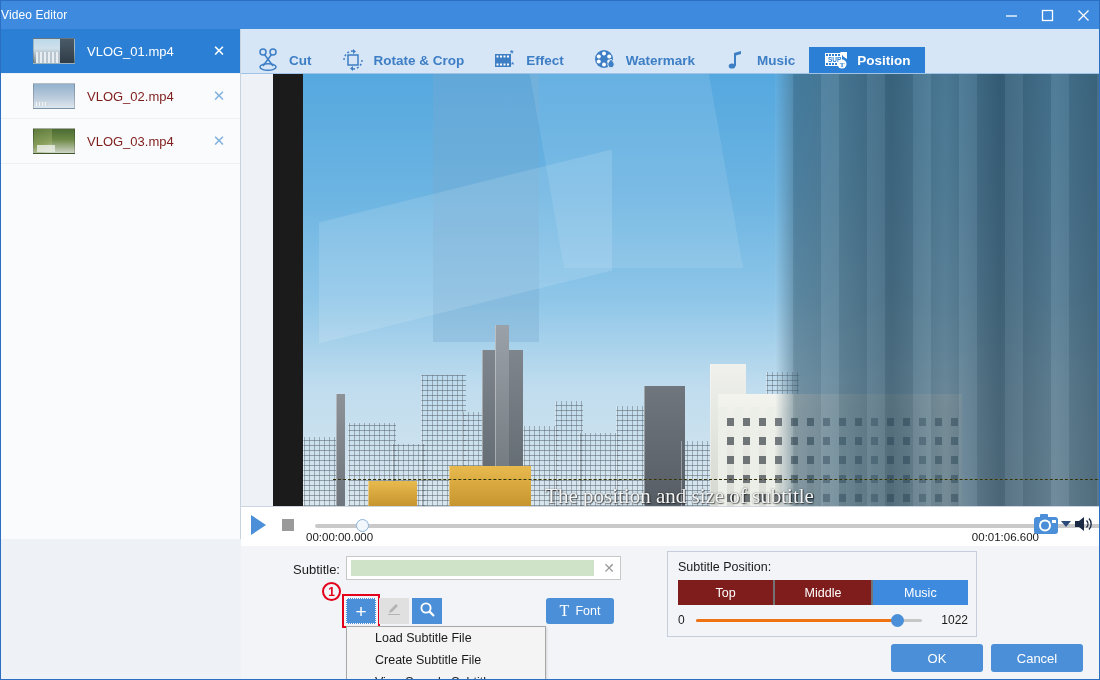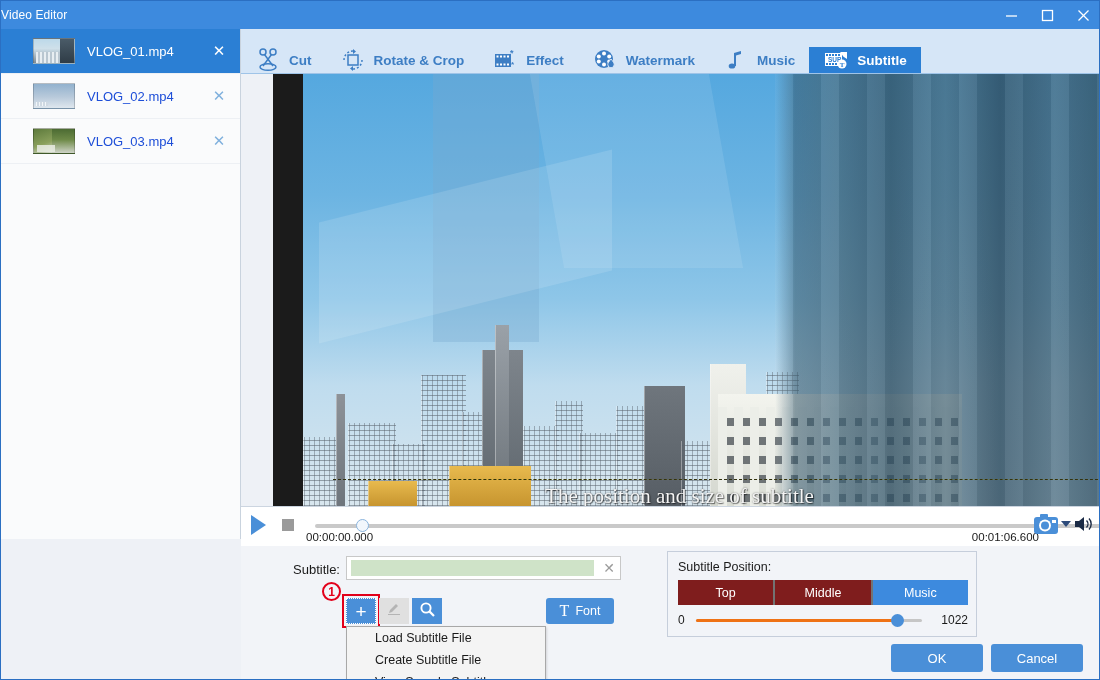--- a/index.html
+++ b/index.html
@@ -79,21 +79,21 @@
   .thumb.t3::before {
     content:''; position:absolute; left:0; top:0; width:46%; height:100%;
     background: linear-gradient(160deg,#5d7a3c,#8aa05c 60%,#d6dbd0);
   }
   .thumb.t3::after {
     content:''; position:absolute; left:8%; bottom:6%; width:44%; height:28%;
     background: #e9ece4; opacity:.85;
   }
   .file-name {
     margin-left: 12px;
-    font-size: 13px; color: #1d4ed8;
+    font-size: 13px; color: #7f1d1d;
   }
   .file-item.active .file-name { color: #ffffff; }
   .file-close {
     position: absolute; right: 14px; top: 50%;
     transform: translateY(-50%);
     width: 14px; height: 14px;
     color: #7fb0dd; font-size: 15px; line-height: 14px;
     text-align: center; font-weight: 400;
   }
   .file-item.active .file-close { color: #ffffff; }
@@ -520,21 +520,21 @@
               <rect x="9" y="16" width="2" height="2"></rect>
               <rect x="12" y="16" width="2" height="2"></rect>
               <rect x="15" y="16" width="2" height="2"></rect>
             </g>
           <text x="5" y="14.5" font-size="6.5" font-weight="bold" fill="#2b7fd4" font-family="sans-serif">SUB</text>
           <path d="M17 5h7v7l-3.5-2.3z" fill="#fff"></path>
           <circle cx="19" cy="17" r="4.5" fill="#fff"></circle>
           <text x="16.7" y="20" font-size="7" fill="#2b7fd4" font-family="serif">T</text>
           </svg>
       </span>
-      <span>Subtitle</span>
+      <span>Position</span>
     </div>
   </div>
 
   <div class="preview">
     <div class="video-frame">
       <div class="sky-shape-b"></div>
       <div class="sky-shape-c"></div>
       <div class="sky-shape-a"></div>
 
       <div class="city">

